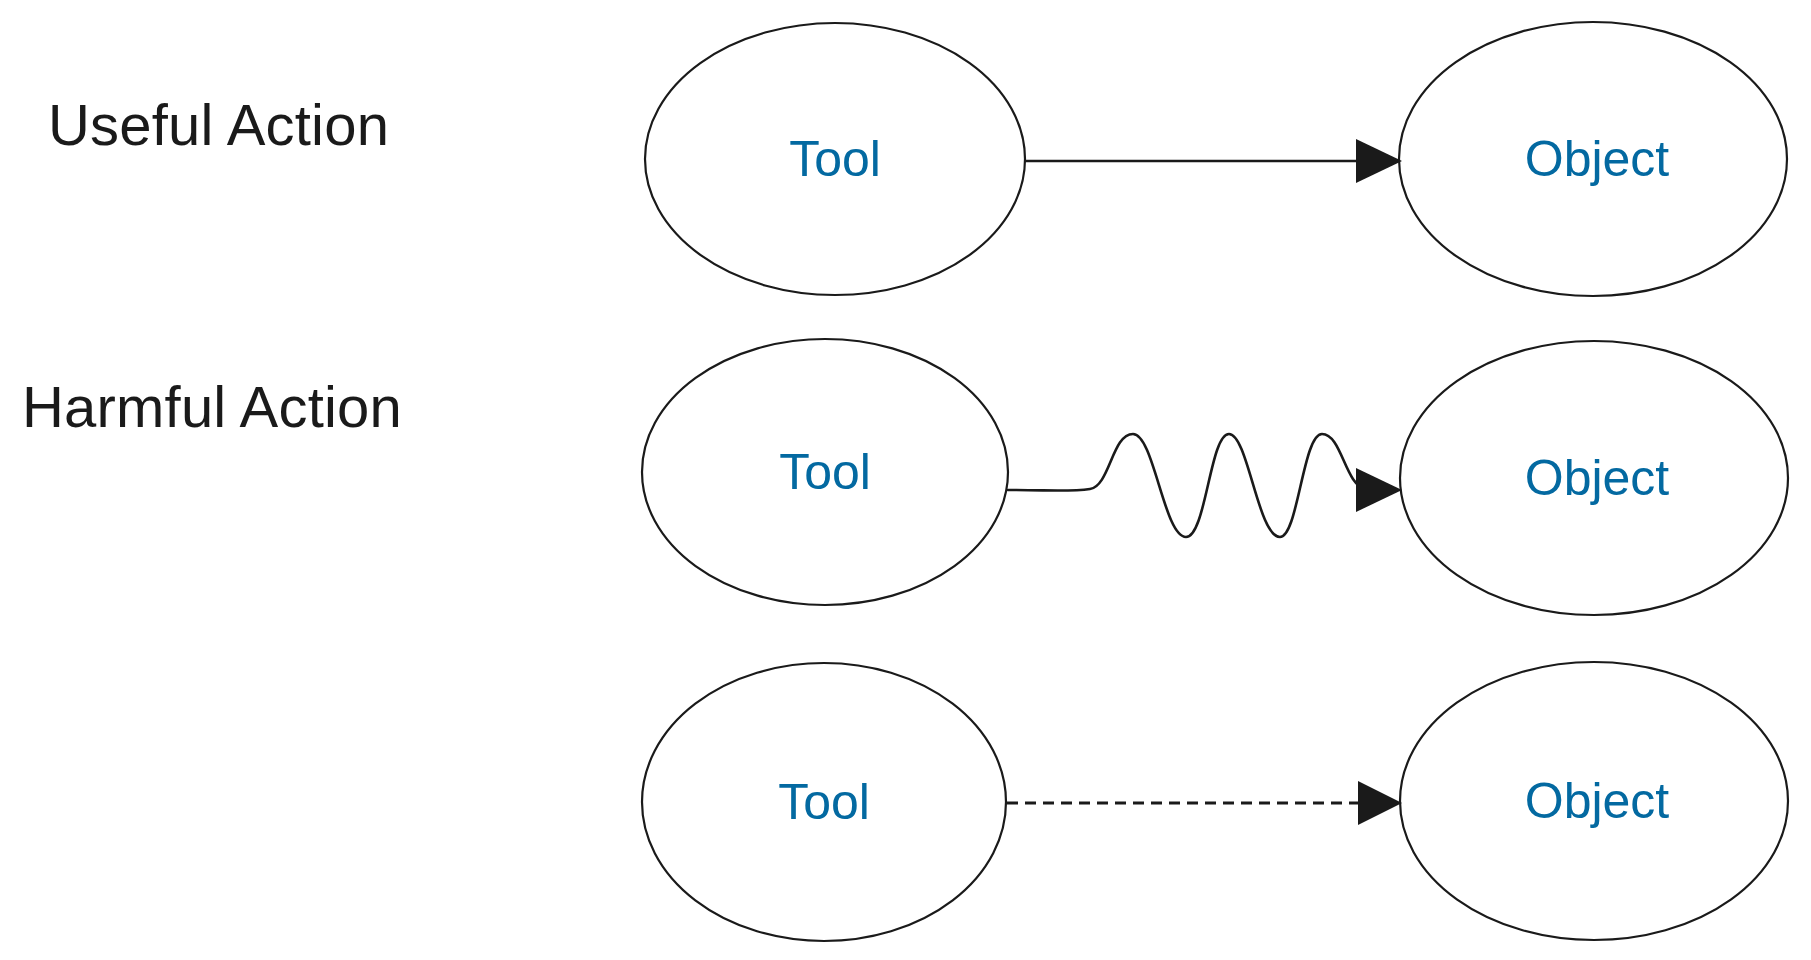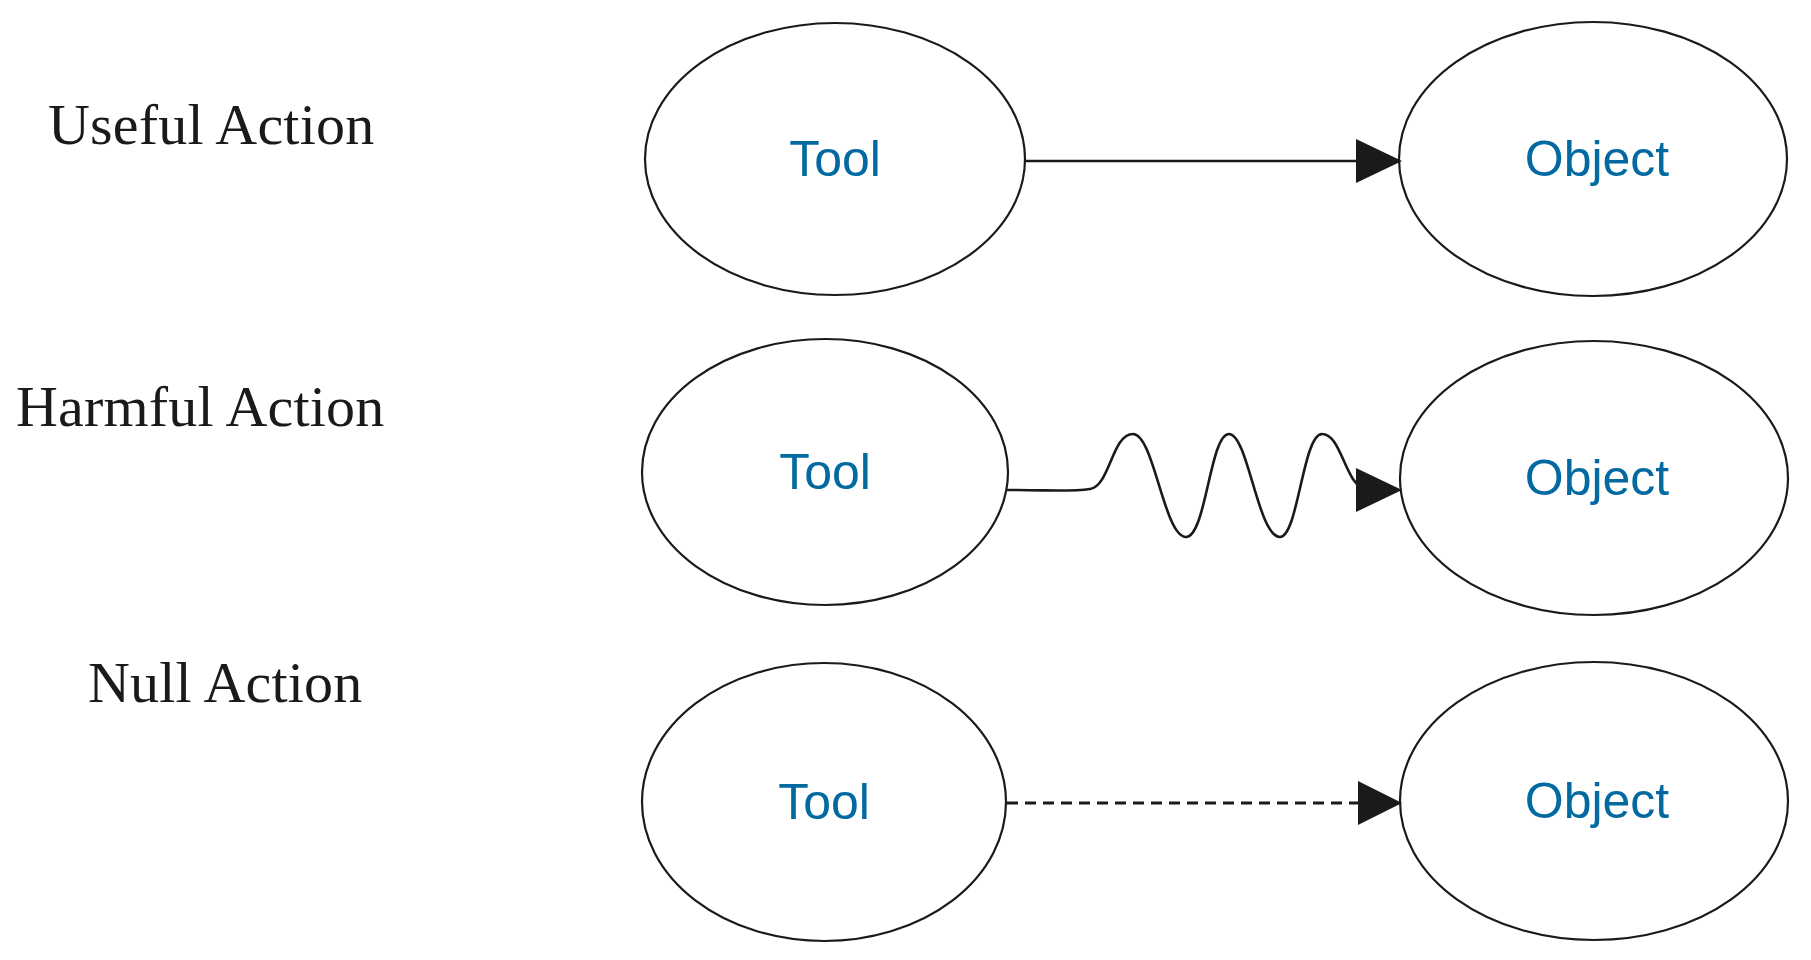--- a/index.html
+++ b/index.html
@@ -20,24 +20,23 @@
     background: #ffffff;
   }
   .row-label {
     position: absolute;
     font-size: 58px;
     line-height: 1;
     color: #1a1a1a;
     white-space: nowrap;
     font-weight: 400;
     letter-spacing: 0.2px;
-    font-family: Liberation Serif, serif;
   }
   #label-useful  { left: 48px;  top: 96px;  }
-  #label-harmful { left: 16px;  top: 378px; }
+  #label-harmful { left: 22px;  top: 378px; }
   #label-null    { left: 88px;  top: 654px; }
 
   .node-text {
     position: absolute;
     font-size: 50px;
     line-height: 1;
     color: #0369a1;
     white-space: nowrap;
     font-weight: 400;
   }
@@ -106,21 +105,20 @@
     <ellipse class="ellipse-shape" cx="824" cy="802" rx="182" ry="139"></ellipse>
     <ellipse class="ellipse-shape" cx="1594" cy="801" rx="194" ry="139"></ellipse>
     <g>
       <line class="conn-line-dashed" x1="1007" y1="803" x2="1370" y2="803"></line>
       <polygon class="arrow-head" points="1402,803 1358,781 1358,825"></polygon>
     </g>
   </svg>
 
   <div class="row-label" id="label-useful">Useful Action</div>
   <div class="row-label" id="label-harmful">Harmful Action</div>
-  <div class="row-label" id="label-null">Null Action</div>
 
   <div class="node-text" style="left:835px; top:159px; transform:translate(-50%,-50%);">Tool</div>
   <div class="node-text" style="left:1597px; top:159px; transform:translate(-50%,-50%);">Object</div>
 
   <div class="node-text" style="left:825px; top:472px; transform:translate(-50%,-50%);">Tool</div>
   <div class="node-text" style="left:1597px; top:478px; transform:translate(-50%,-50%);">Object</div>
 
   <div class="node-text" style="left:824px; top:802px; transform:translate(-50%,-50%);">Tool</div>
   <div class="node-text" style="left:1597px; top:801px; transform:translate(-50%,-50%);">Object</div>
 

